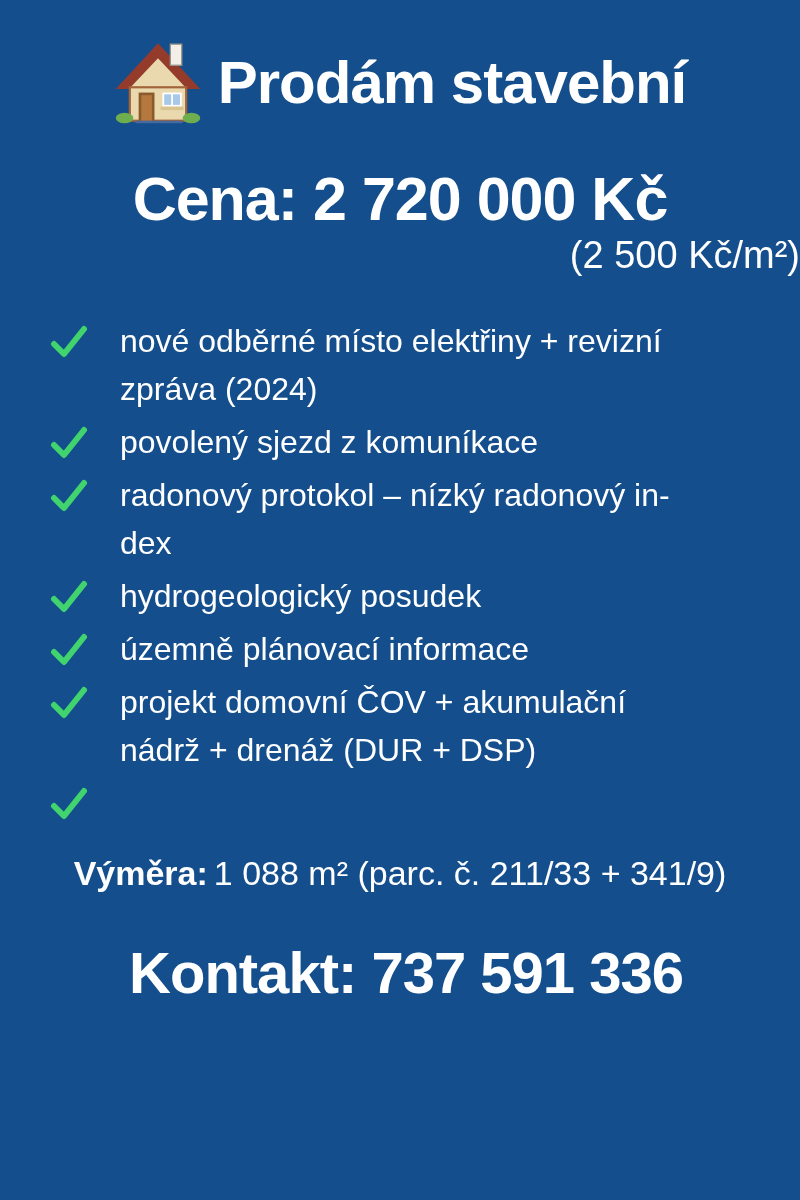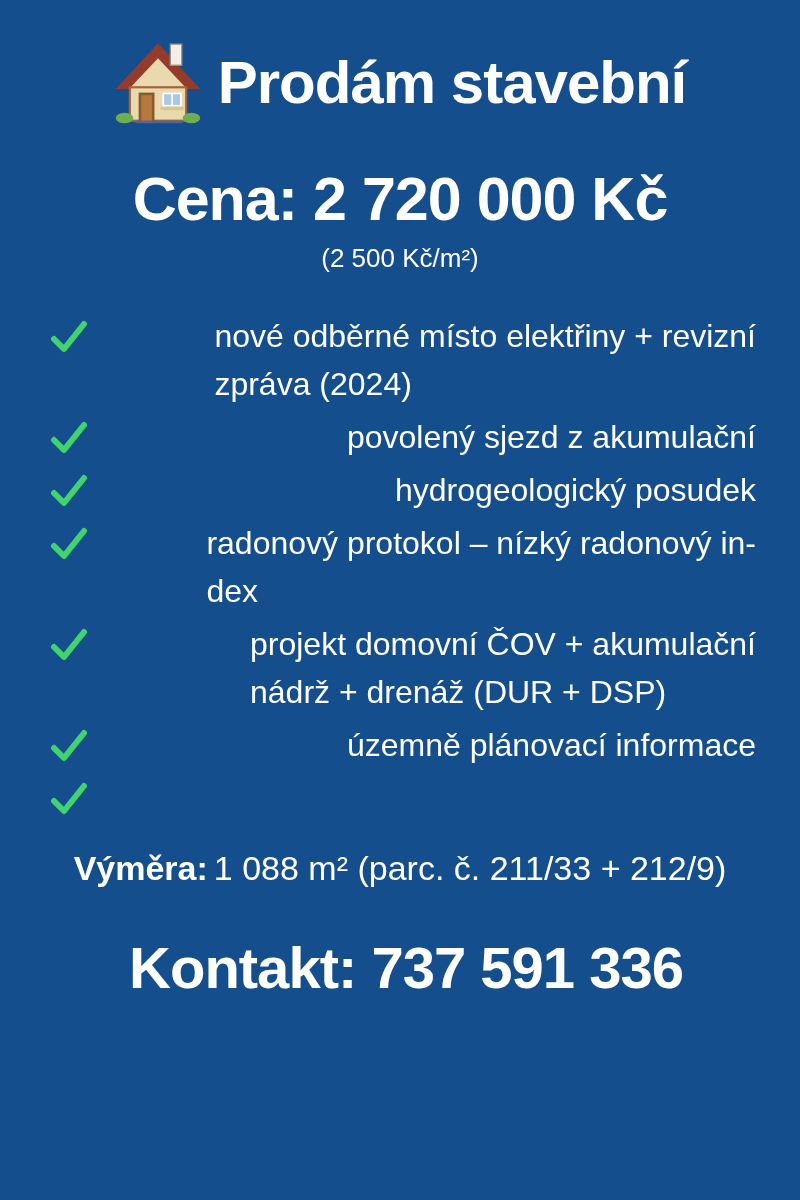--- a/index.html
+++ b/index.html
@@ -42,38 +42,36 @@
   
   .price {
     margin-top: 40px;
     text-align: center;
     font-size: 61px;
     font-weight: 700;
     letter-spacing: -1px;
     line-height: 1.1;
   }
   .price-sub {
-    margin-top: 10px;
-    text-align: center;
-    font-size: 26px;
+    text-align: right;
+    font-size: 38px;
     font-weight: 400;
     line-height: 1.2;
   }
   
   .features {
     list-style: none;
     margin: 38px 44px 0 50px;
     padding: 0;
   }
   .feature {
     display: flex;
     align-items: flex-start;
-    gap: 20px;
+    gap: 32px;
     margin-bottom: 5px;
-    justify-content: space-between;
   }
   .check {
     flex: 0 0 auto;
     width: 38px;
     height: 38px;
     margin-top: 6px;
   }
   .check svg { width: 38px; height: 38px; display: block; }
   .check polyline {
     fill: none;
@@ -146,64 +144,64 @@
       </span>
       <span class="feature-text">nové odběrné místo elektřiny + revizní
 zpráva (2024)</span>
     </li>
     <li class="feature">
       <span class="check">
         <svg viewBox="0 0 38 38">
             <polyline points="4,21 14,31 34,6"></polyline>
           </svg>
       </span>
-      <span class="feature-text">povolený sjezd z akumulační</span>
-    </li>
-    <li class="feature">
-      <span class="check">
-        <svg viewBox="0 0 38 38">
-            <polyline points="4,21 14,31 34,6"></polyline>
-          </svg>
-      </span>
-      <span class="feature-text">hydrogeologický posudek</span>
+      <span class="feature-text">povolený sjezd z komuníkace</span>
     </li>
     <li class="feature">
       <span class="check">
         <svg viewBox="0 0 38 38">
             <polyline points="4,21 14,31 34,6"></polyline>
           </svg>
       </span>
       <span class="feature-text">radonový protokol – nízký radonový in-
 dex</span>
     </li>
     <li class="feature">
       <span class="check">
         <svg viewBox="0 0 38 38">
             <polyline points="4,21 14,31 34,6"></polyline>
           </svg>
       </span>
+      <span class="feature-text">hydrogeologický posudek</span>
+    </li>
+    <li class="feature">
+      <span class="check">
+        <svg viewBox="0 0 38 38">
+            <polyline points="4,21 14,31 34,6"></polyline>
+          </svg>
+      </span>
+      <span class="feature-text">územně plánovací informace</span>
+    </li>
+    <li class="feature">
+      <span class="check">
+        <svg viewBox="0 0 38 38">
+            <polyline points="4,21 14,31 34,6"></polyline>
+          </svg>
+      </span>
       <span class="feature-text">projekt domovní ČOV + akumulační
 nádrž + drenáž (DUR + DSP)</span>
     </li>
     <li class="feature">
       <span class="check">
         <svg viewBox="0 0 38 38">
             <polyline points="4,21 14,31 34,6"></polyline>
           </svg>
       </span>
-      <span class="feature-text">územně plánovací informace</span>
-    </li>
-    <li class="feature">
-      <span class="check">
-        <svg viewBox="0 0 38 38">
-            <polyline points="4,21 14,31 34,6"></polyline>
-          </svg>
-      </span>
     </li>
   </ul>
 
   <div class="area">
-    <span class="area-label">Výměra:</span><span class="area-value">1 088 m² (parc. č. 211/33 + 212/9)</span>
+    <span class="area-label">Výměra:</span><span class="area-value">1 088 m² (parc. č. 211/33 + 341/9)</span>
   </div>
 
   <div class="contact">Kontakt: 737 591 336</div>
 
 </div>
 
 </body></html>

